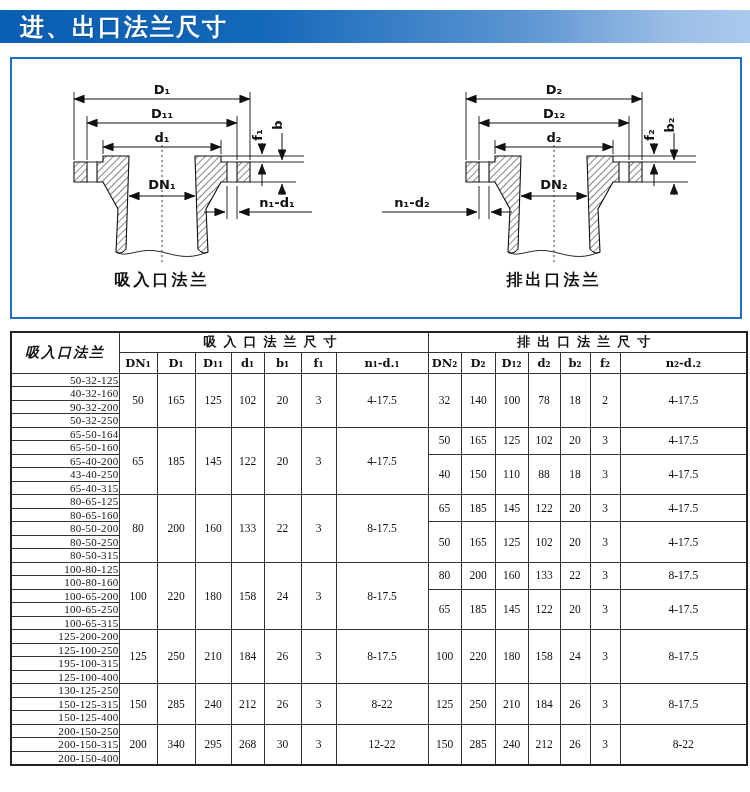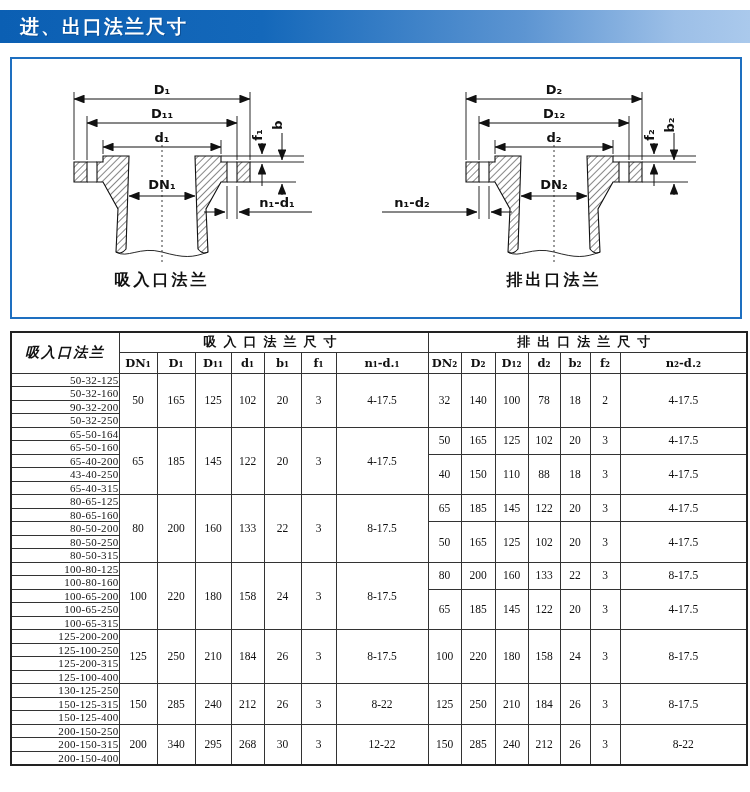--- a/index.html
+++ b/index.html
@@ -8,21 +8,21 @@
     width:750px; height:792px; overflow:hidden; position:relative;
     font-family:"Liberation Serif", serif; color:#111;
   }
   
   .banner {
     margin-top:10px; height:33px; width:750px;
     background:linear-gradient(to right,#0b5fb3 0%,#1468ba 35%,#5d95d2 70%,#9cbfe7 90%,#aac9ec 100%);
     display:flex; align-items:center;
   }
   .banner span {
-    color:#ffffff; font-weight:bold; font-size:19px; letter-spacing:2px;
+    color:#ffffff; font-weight:bold; font-size:24px; letter-spacing:2px;
     padding-left:20px; font-family:"Liberation Sans", sans-serif;
     text-shadow:1px 1px 0 rgba(0,40,90,.35);
     text-align:center;
   }
   
   .panel {
     margin:14px 0 0 10px; width:732px; height:262px;
     border:2px solid #1e6fc0; background:#fff;
     display:flex; overflow:hidden;
   }
@@ -243,21 +243,21 @@
         <td class="dimv" rowspan="4">4-17.5</td>
         <td class="dimv" rowspan="4">32</td>
         <td class="dimv" rowspan="4">140</td>
         <td class="dimv" rowspan="4">100</td>
         <td class="dimv" rowspan="4">78</td>
         <td class="dimv" rowspan="4">18</td>
         <td class="dimv" rowspan="4">2</td>
         <td class="dimv" rowspan="4">4-17.5</td>
       </tr>
       <tr>
-        <td class="model">50-32-160</td>
+        <td class="model">40-32-160</td>
       </tr>
       <tr>
         <td class="model">90-32-200</td>
       </tr>
       <tr>
         <td class="model">50-32-250</td>
       </tr>
       <tr>
         <td class="model">65-50-164</td>
         <td class="dimv" rowspan="5">65</td>
@@ -380,21 +380,21 @@
         <td class="dimv" rowspan="4">180</td>
         <td class="dimv" rowspan="4">158</td>
         <td class="dimv" rowspan="4">24</td>
         <td class="dimv" rowspan="4">3</td>
         <td class="dimv" rowspan="4">8-17.5</td>
       </tr>
       <tr>
         <td class="model">125-100-250</td>
       </tr>
       <tr>
-        <td class="model">125-200-315</td>
+        <td class="model">195-100-315</td>
       </tr>
       <tr>
         <td class="model">125-100-400</td>
       </tr>
       <tr>
         <td class="model">130-125-250</td>
         <td class="dimv" rowspan="3">150</td>
         <td class="dimv" rowspan="3">285</td>
         <td class="dimv" rowspan="3">240</td>
         <td class="dimv" rowspan="3">212</td>

